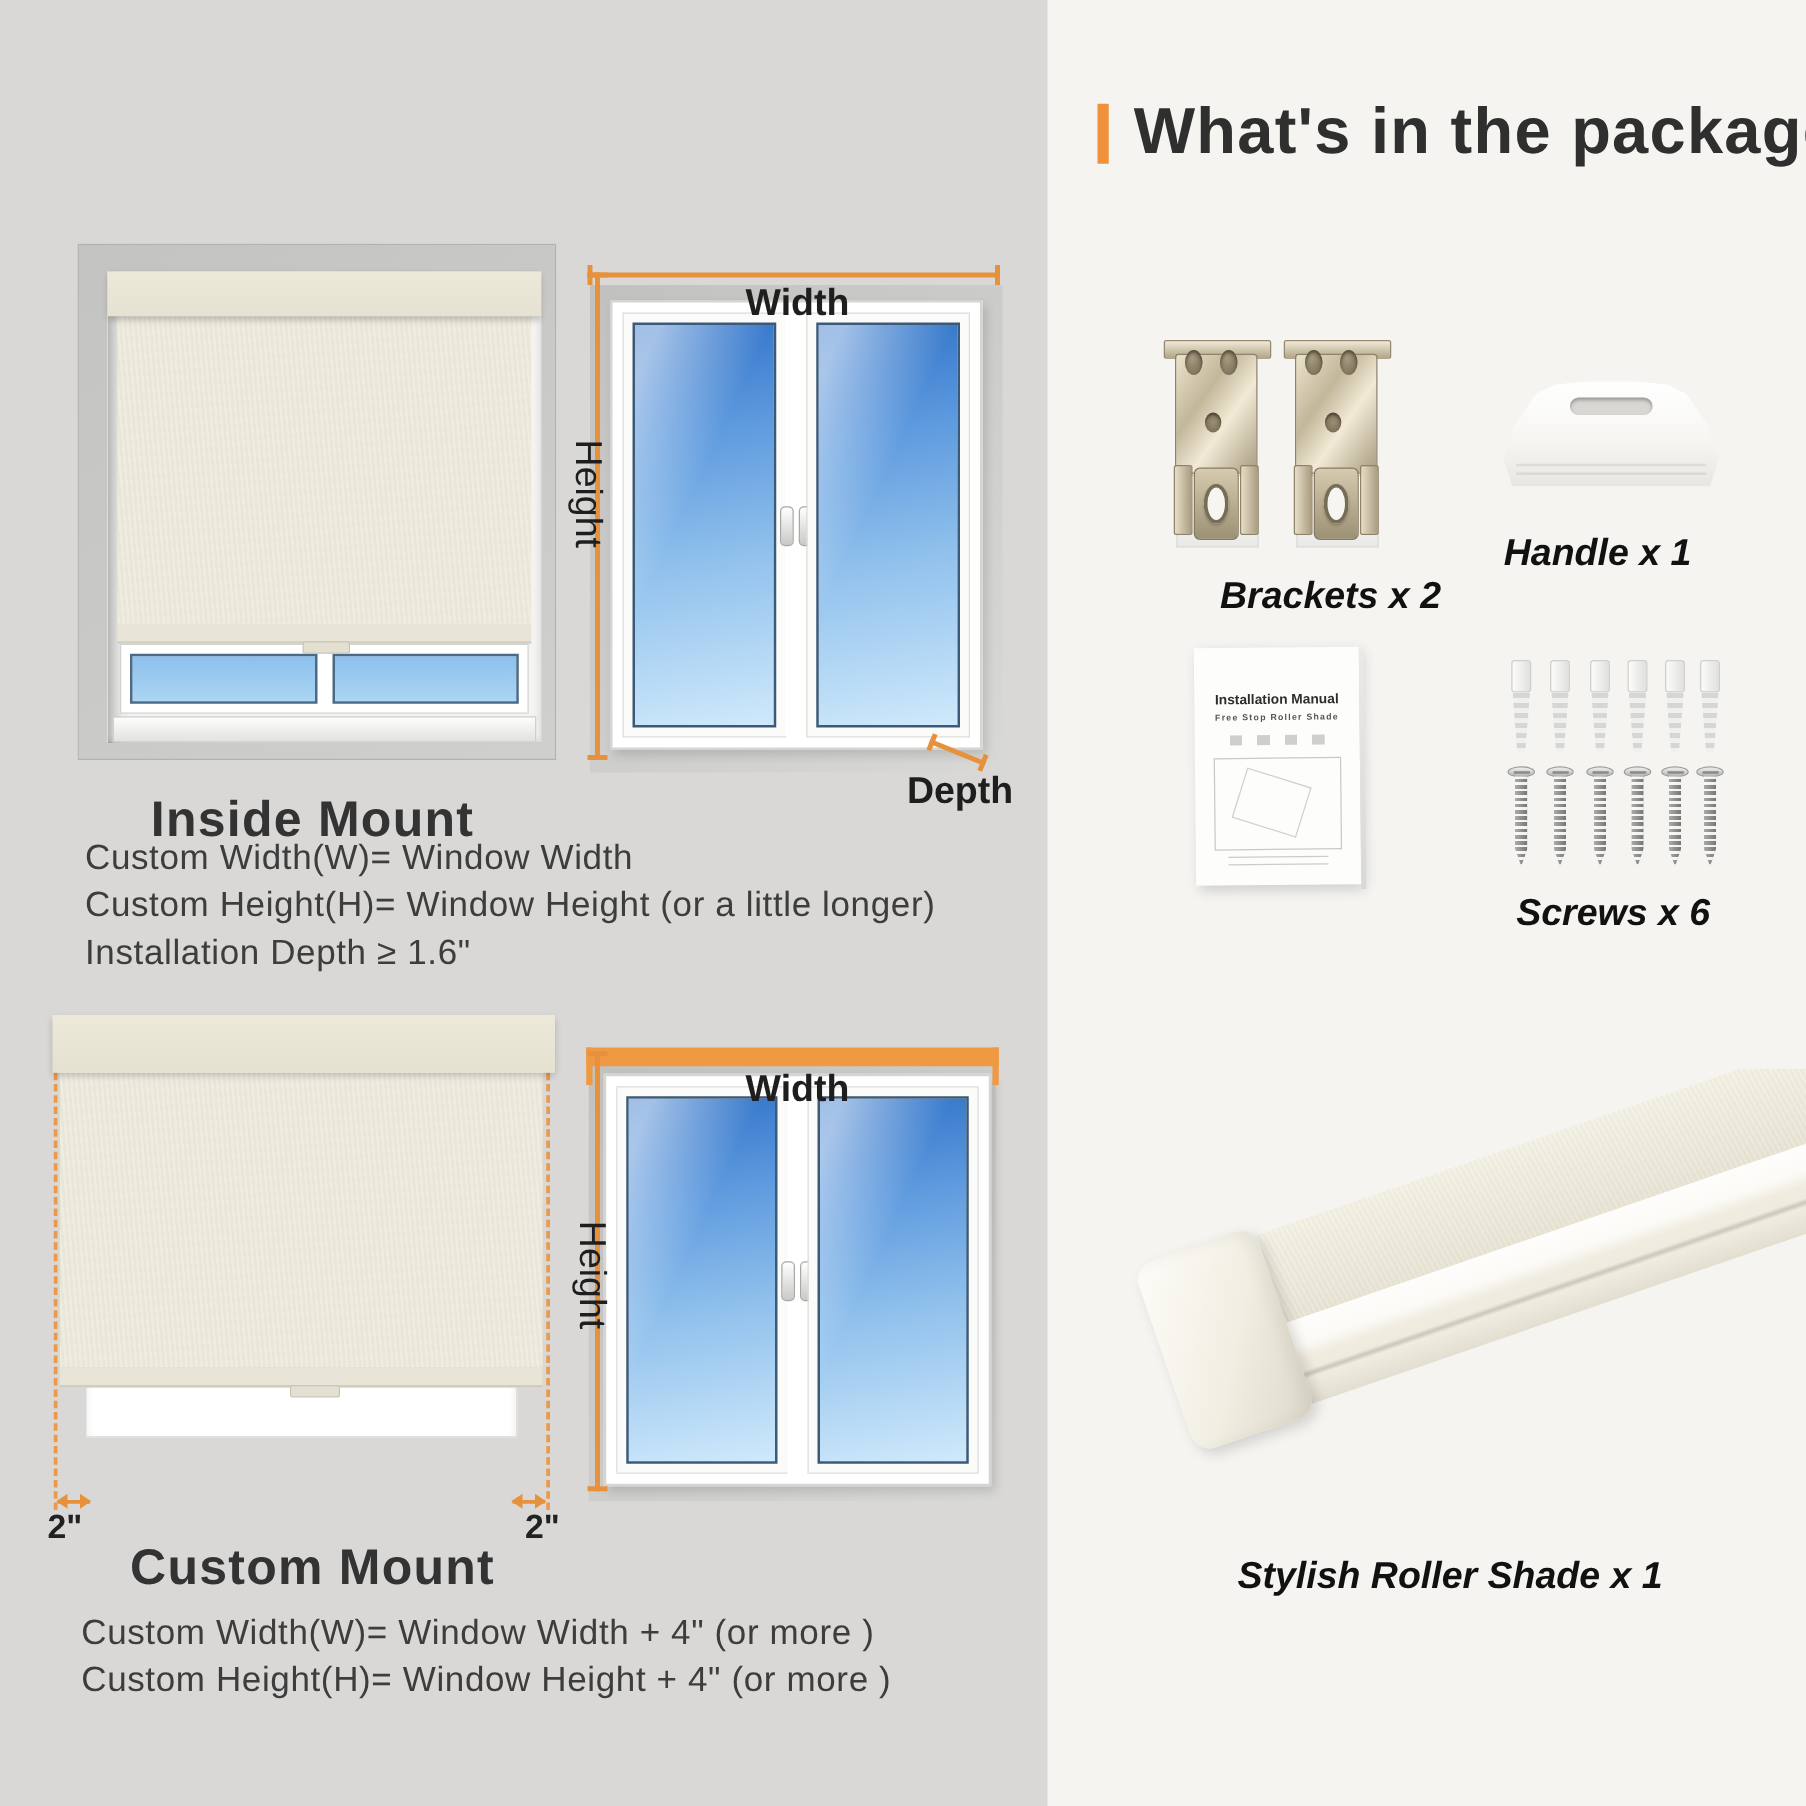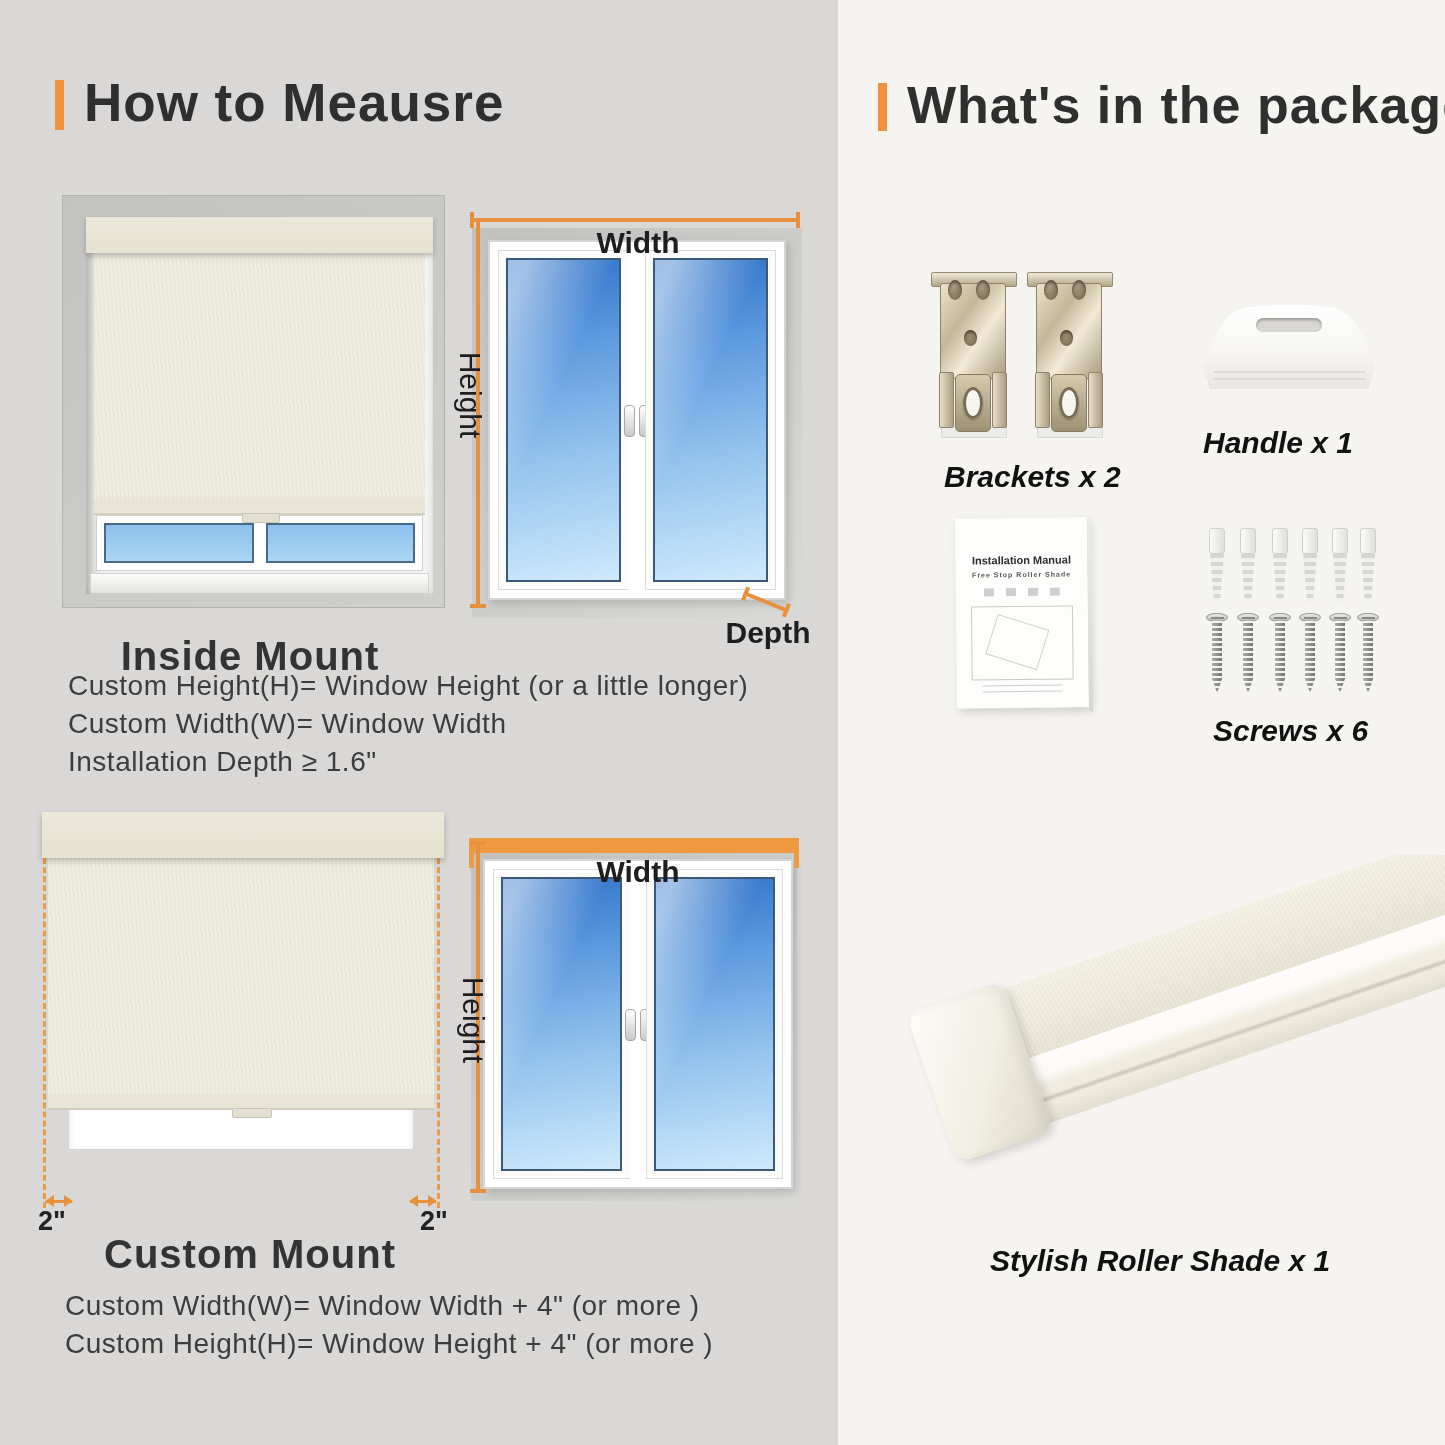--- a/index.html
+++ b/index.html
@@ -159,24 +159,20 @@
   .bar-cap { position:absolute; left:-14px; top:-8px; width:102px; height:158px; border-radius:16px;
     background:linear-gradient(120deg,#fdfcf8 0%,#f1eee2 55%,#dcd8c8 100%);
     box-shadow:3px 5px 10px rgba(0,0,0,.15), inset -8px 0 12px rgba(0,0,0,.05); }
 </style>
 </head>
 <body>
 
 <div class="stage">
   <div class="panel-right"></div>
 
-  <div class="sec-title" style="left:55px; top:72px;">
-    <div class="accent-bar"></div>
-    <div class="title-text">How to Meausre</div>
-  </div>
 
   <div class="fig-inside">
     <div class="recess">
       <div class="w-strip">
         <div class="w-pane"></div>
         <div class="w-pane"></div>
       </div>
       <div class="w-sill"></div>
       <div class="cassette"></div>
       <div class="fabric"></div>
@@ -202,22 +198,22 @@
     <div class="hline" style="left:12px; top:18px; width:330px;"></div>
     <div class="m-label" style="left:30px; top:26px; width:300px; text-align:center;">Width</div>
     <div class="vline" style="left:18px; top:18px; height:390px;"></div>
     <div class="v-label" style="left:-58px; top:178px;">Height</div>
     <div class="depth-tick" style="left:284px; top:400px;"></div>
     <div class="m-label" style="left:260px; top:416px; width:100px; text-align:center;">Depth</div>
   </div>
 
   <div class="mount-heading" style="left:0; top:618px;margin-top:16px;">Inside Mount</div>
   <div class="notes" style="left:68px; top:670px;">
+    <div>Custom Width(W)= Window Width</div>
     <div>Custom Height(H)= Window Height (or a little longer)</div>
-    <div>Custom Width(W)= Window Width</div>
     <div>Installation Depth ≥ 1.6"</div>
   </div>
 
   <div class="fig-outside">
     <div class="osm-window"></div>
     <div class="osm-fabric"></div>
     <div class="osm-cassette"></div>
     <div class="osm-bbar"></div>
     <div class="osm-tab"></div>
     <div class="dash-v" style="left:5px; top:40px; height:368px;"></div>
@@ -280,21 +276,21 @@
       <div class="bk-hole r"></div>
       <div class="bk-smallhole"></div>
       <div class="bk-base"></div>
       <div class="bk-rail l"></div>
       <div class="bk-rail r"></div>
       <div class="bk-plate">
           <div class="bk-bigoval"></div>
         </div>
     </div>
   </div>
-  <div class="pkg-label" style="left:944px; top:460px; width:185px;">Brackets x 2</div>
+  <div class="pkg-label" style="left:976px; top:460px; width:185px;">Brackets x 2</div>
 
   <div class="handle-part">
     <div class="handle-slot"></div>
     <div class="handle-ridge1"></div>
     <div class="handle-ridge2"></div>
   </div>
   <div class="pkg-label" style="left:1203px; top:426px; width:172px;">Handle x 1</div>
 
   <div class="manual">
     <div class="m-title">Installation Manual</div>

